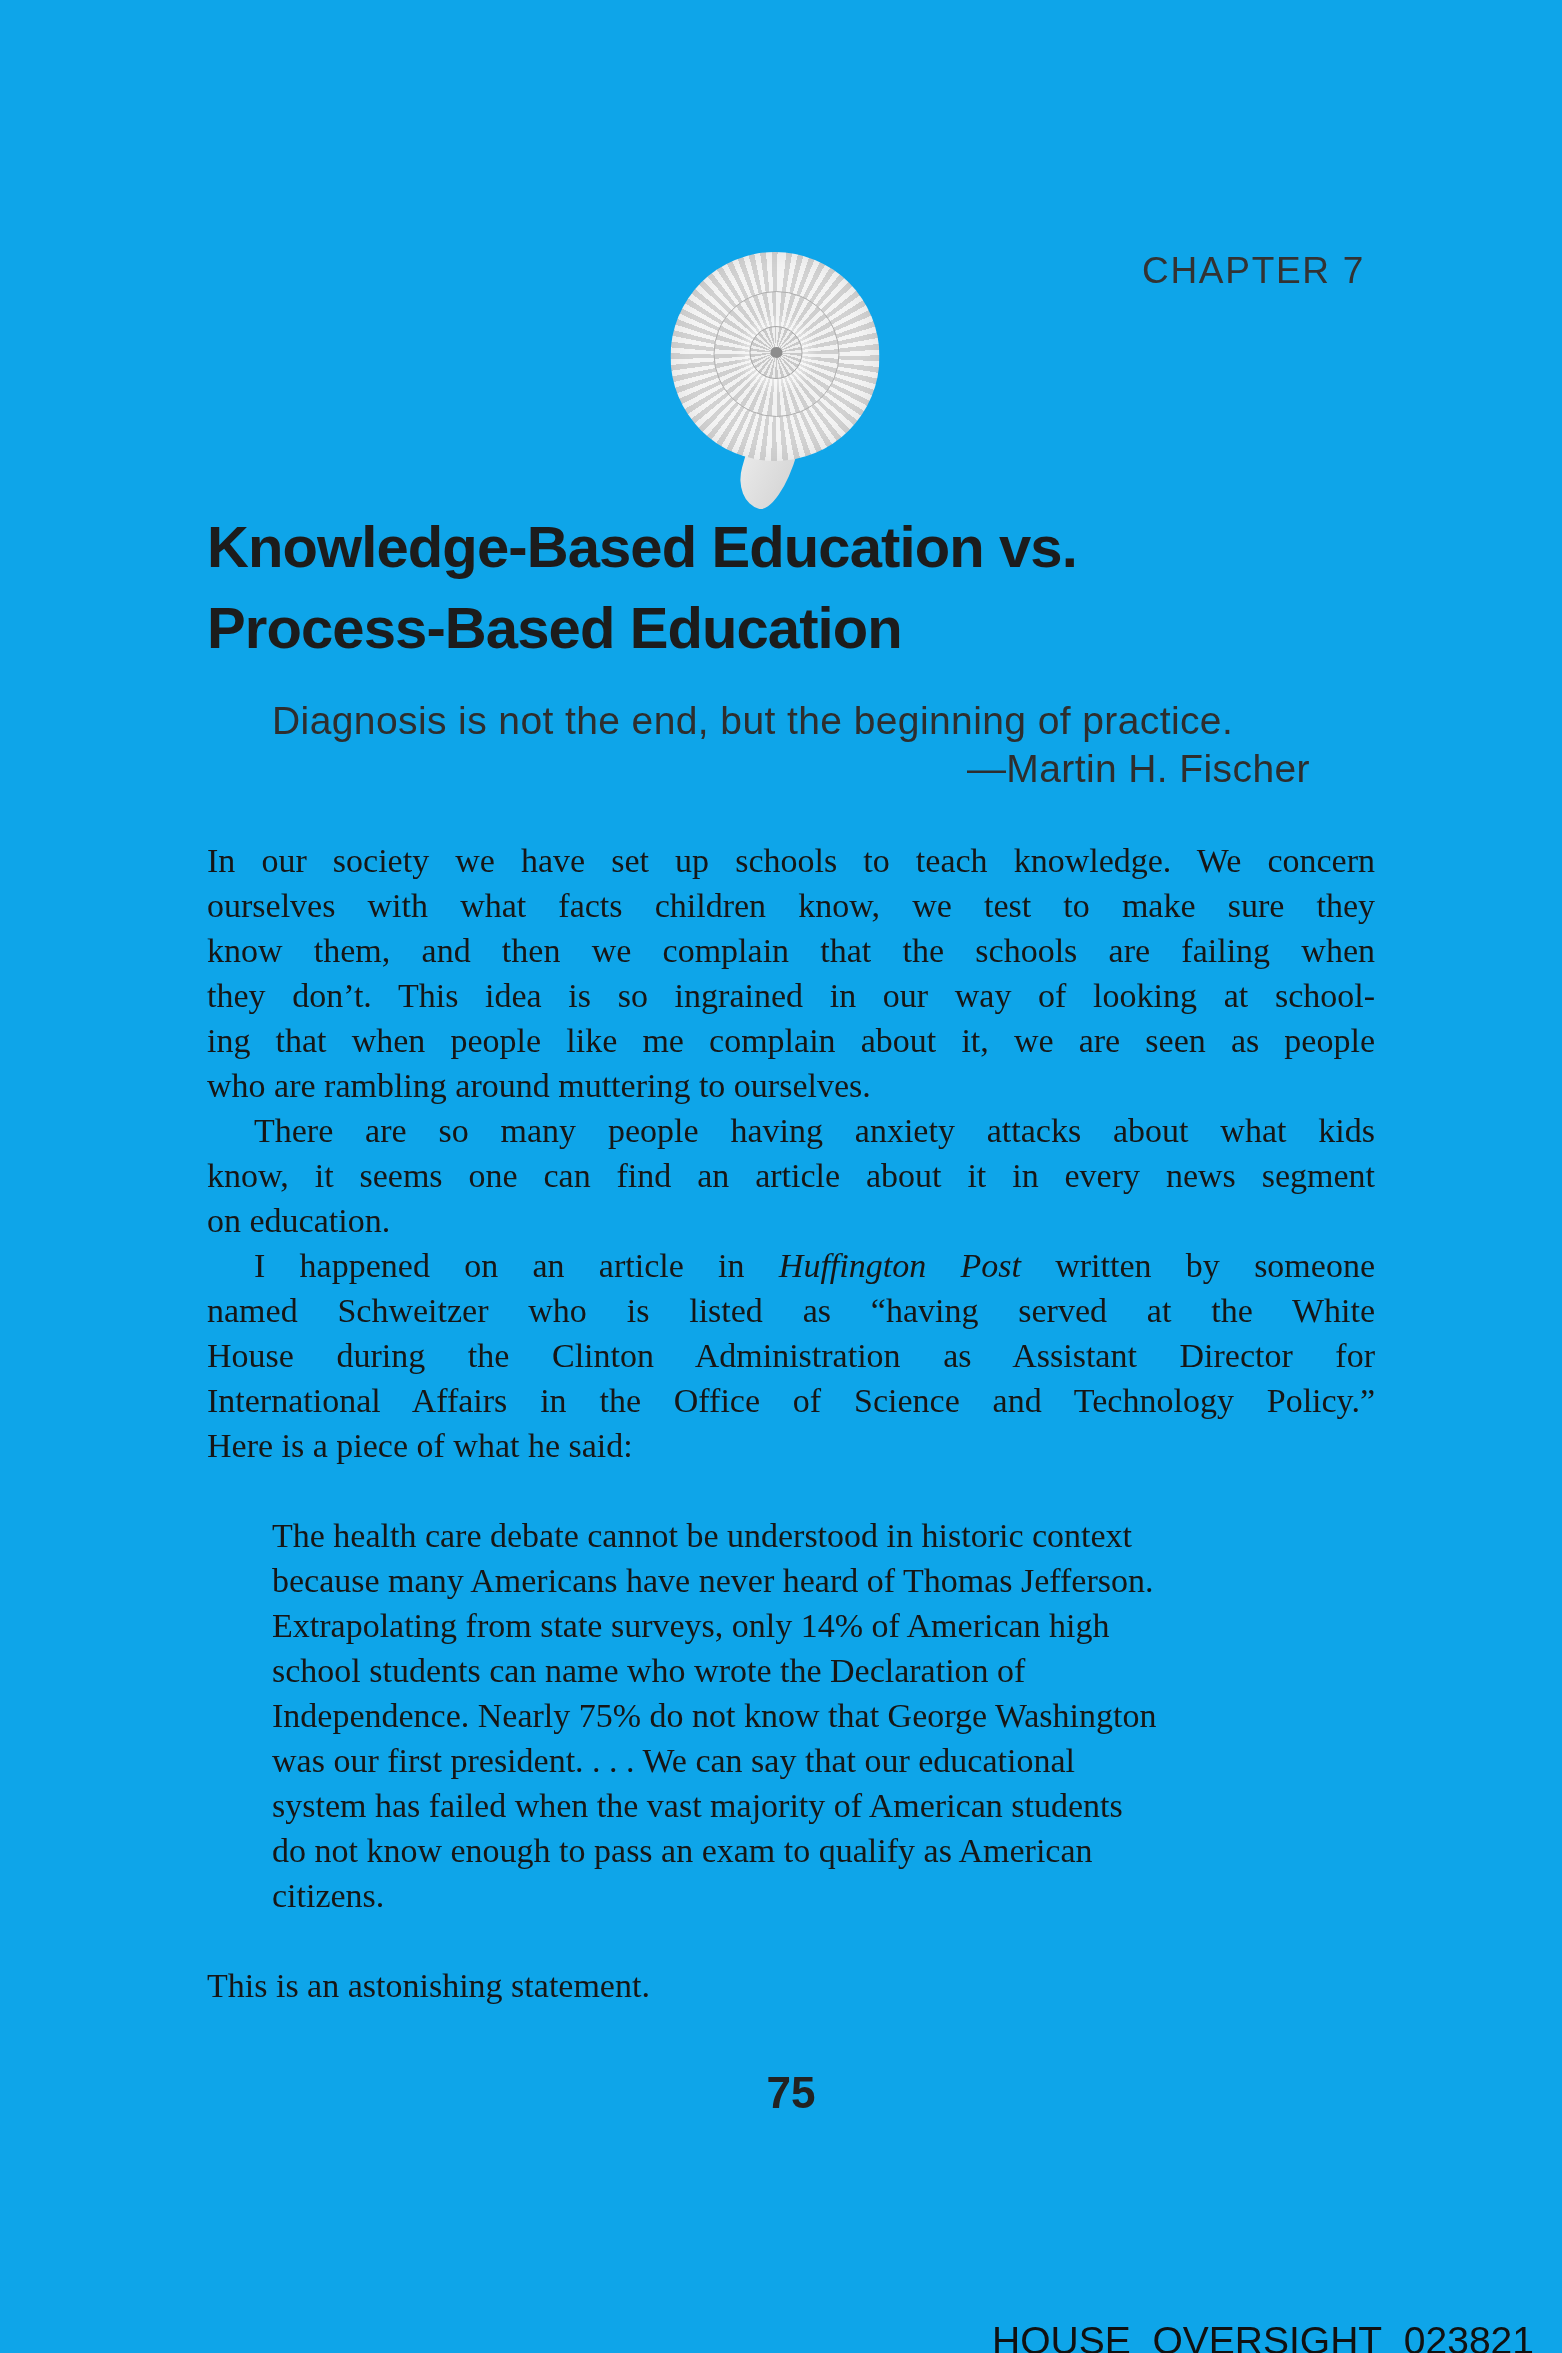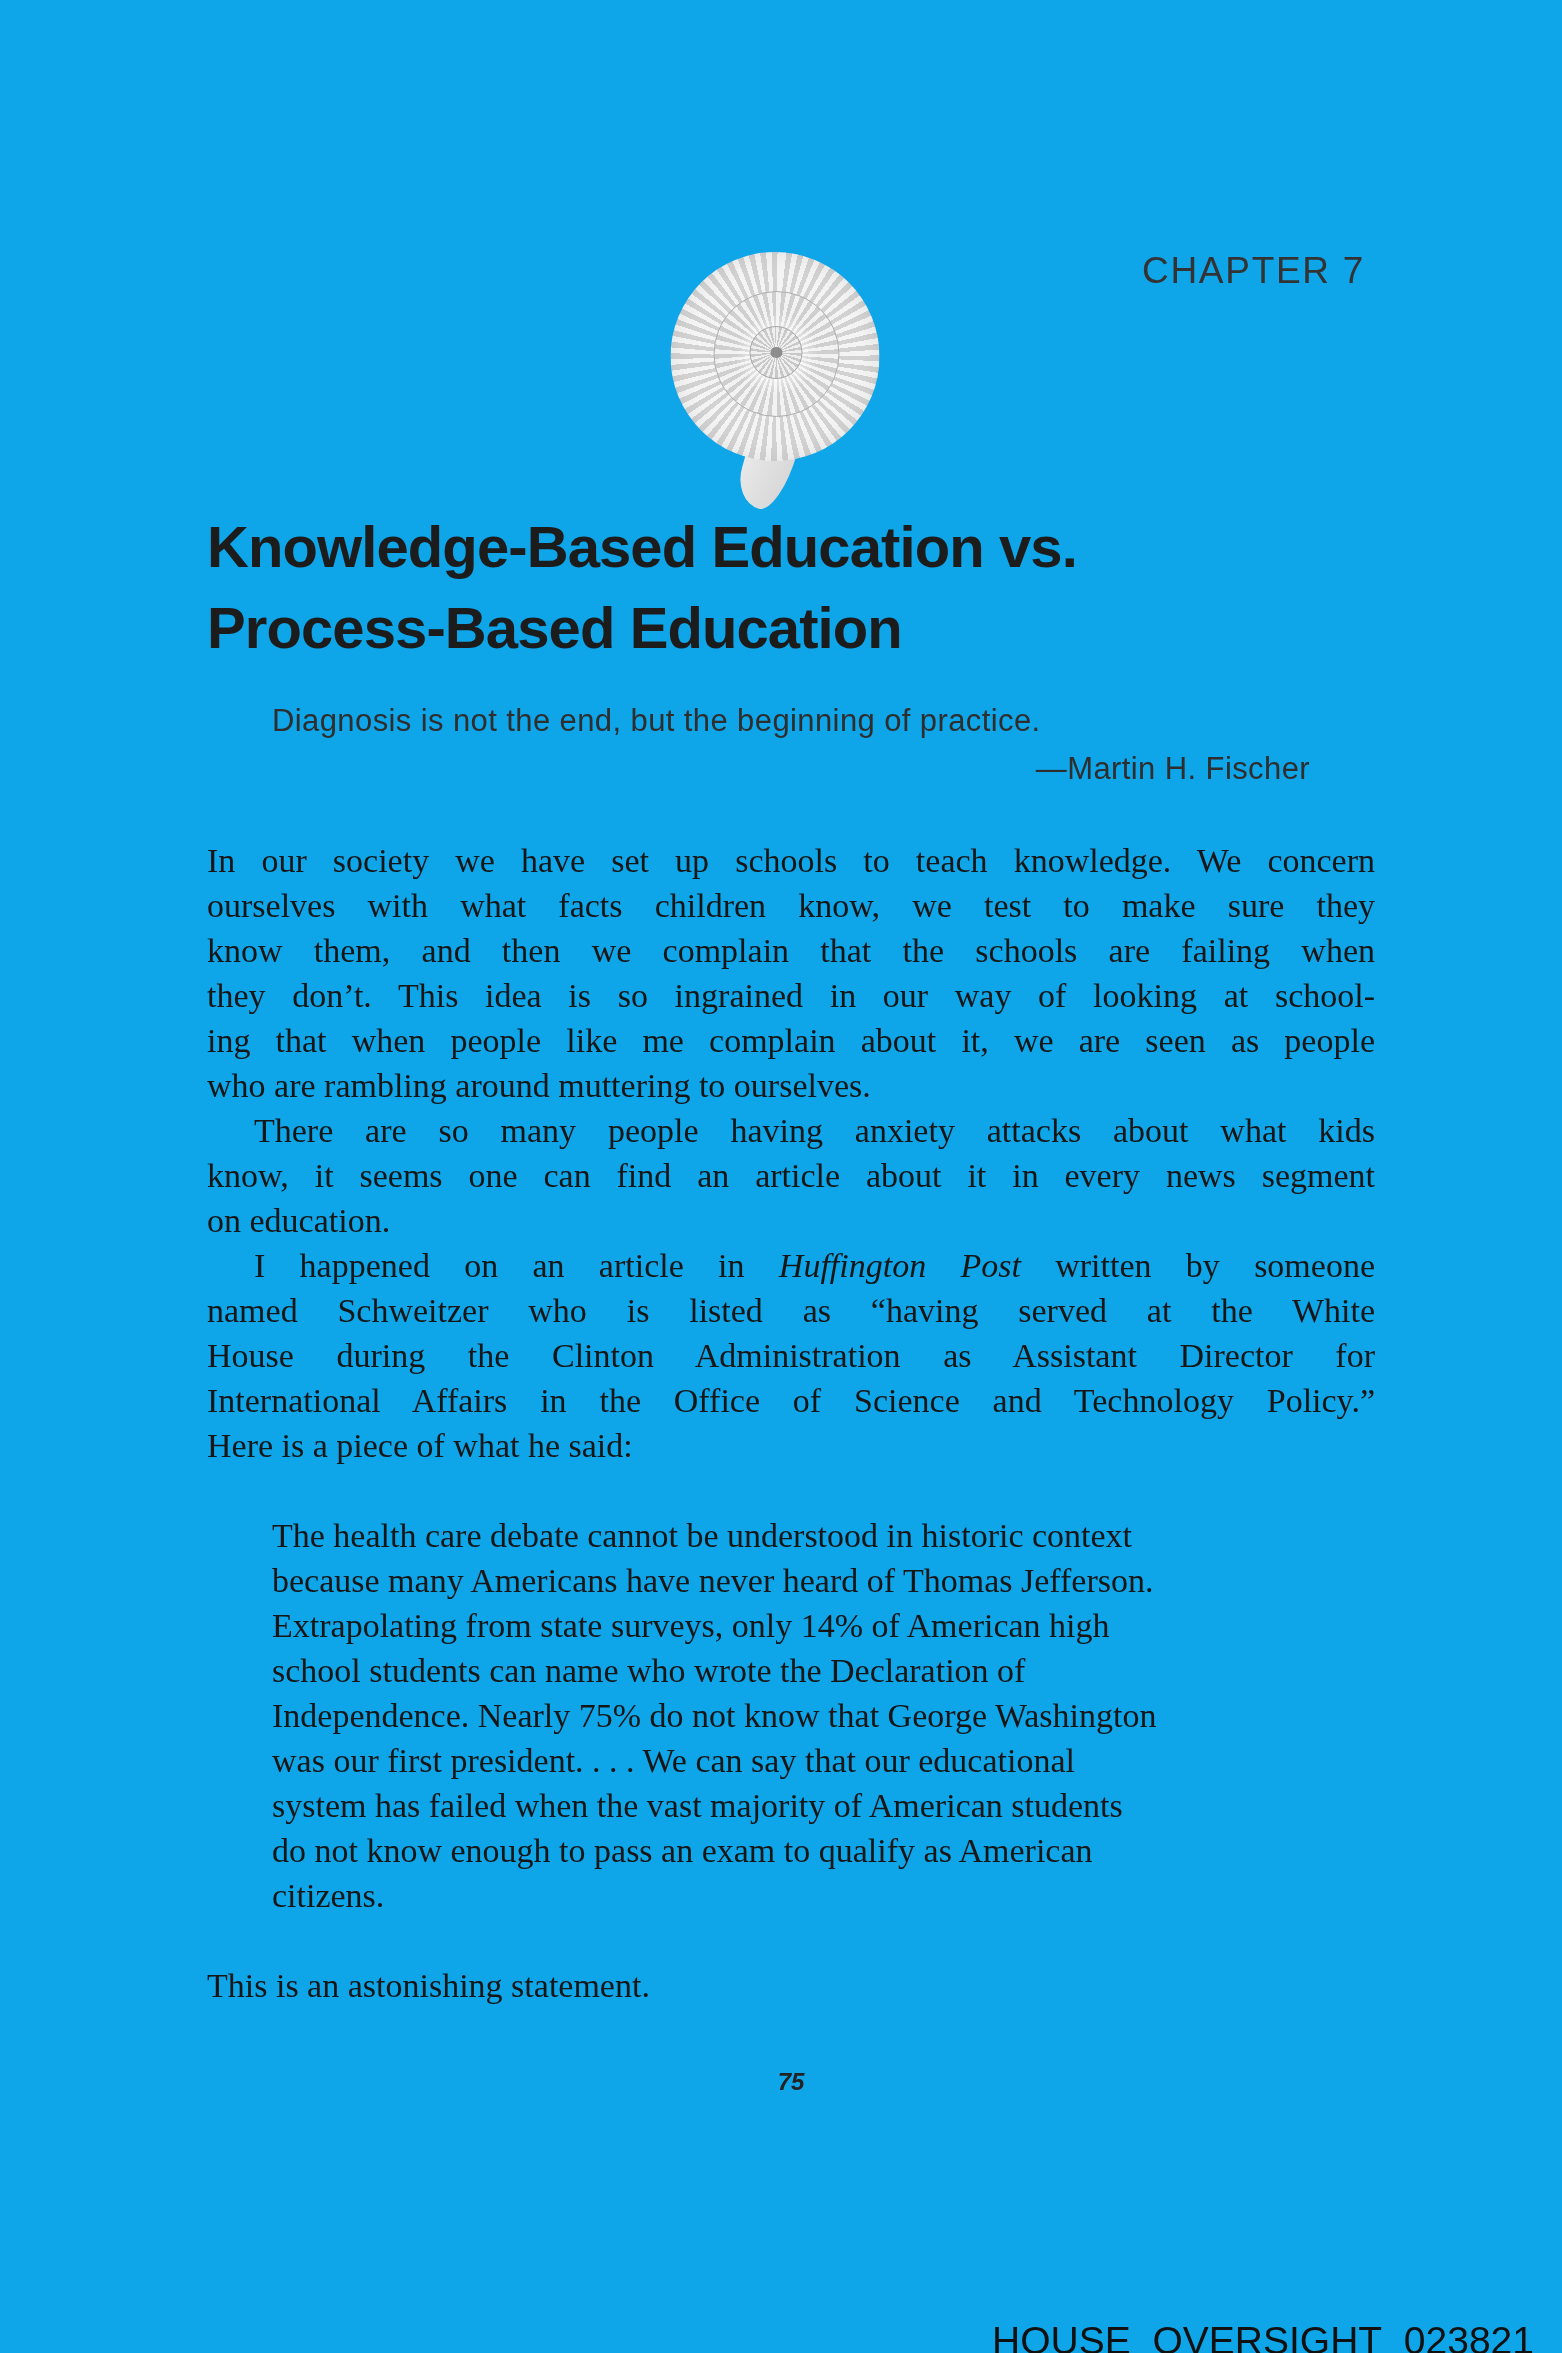--- a/index.html
+++ b/index.html
@@ -81,21 +81,21 @@
     font-size: 58px; line-height: 81px;
     letter-spacing: -0.9px;
     color: #1c1c1c;
   }
 
   
   .epigraph {
     position: absolute;
     left: 207px; top: 697px; width: 1168px;
     font-family: "Liberation Sans", sans-serif;
-    font-size: 31px; line-height: 48px;
+    font-size: 39px; line-height: 48px;
     letter-spacing: 0.4px;
     color: #2e2e2e;
   }
   .epigraph-quote { padding-left: 65px; }
   .epigraph-attribution { text-align: right; padding-right: 65px; }
 
   
   .body-text {
     position: absolute;
     left: 207px; top: 838px; width: 1168px;
@@ -108,22 +108,22 @@
   .quote-block { margin-top: 45px; margin-bottom: 45px; padding-left: 65px; }
   .quote-block .tline { text-align: left; text-align-last: left; }
   .closing .tline { text-align: right; text-align-last: left; }
 
   
   .page-number {
     position: absolute;
     left: 207px; top: 2068px; width: 1168px;
     text-align: center;
     font-family: "Liberation Sans", sans-serif;
-    font-weight: bold; font-style: italic;
-    font-size: 24px;
+    font-weight: bold; 
+    font-size: 44px;
     color: #222222;
   }
 
   
   .stamp {
     position: absolute;
     right: 28px; top: 2287px;
     font-family: "Liberation Sans", sans-serif;
     font-size: 39px;
     color: #111111;

